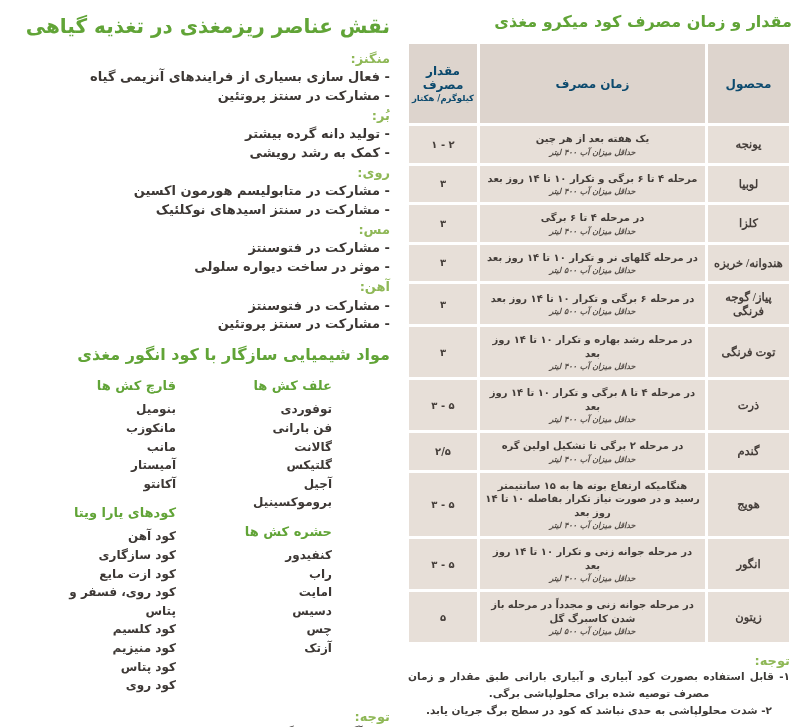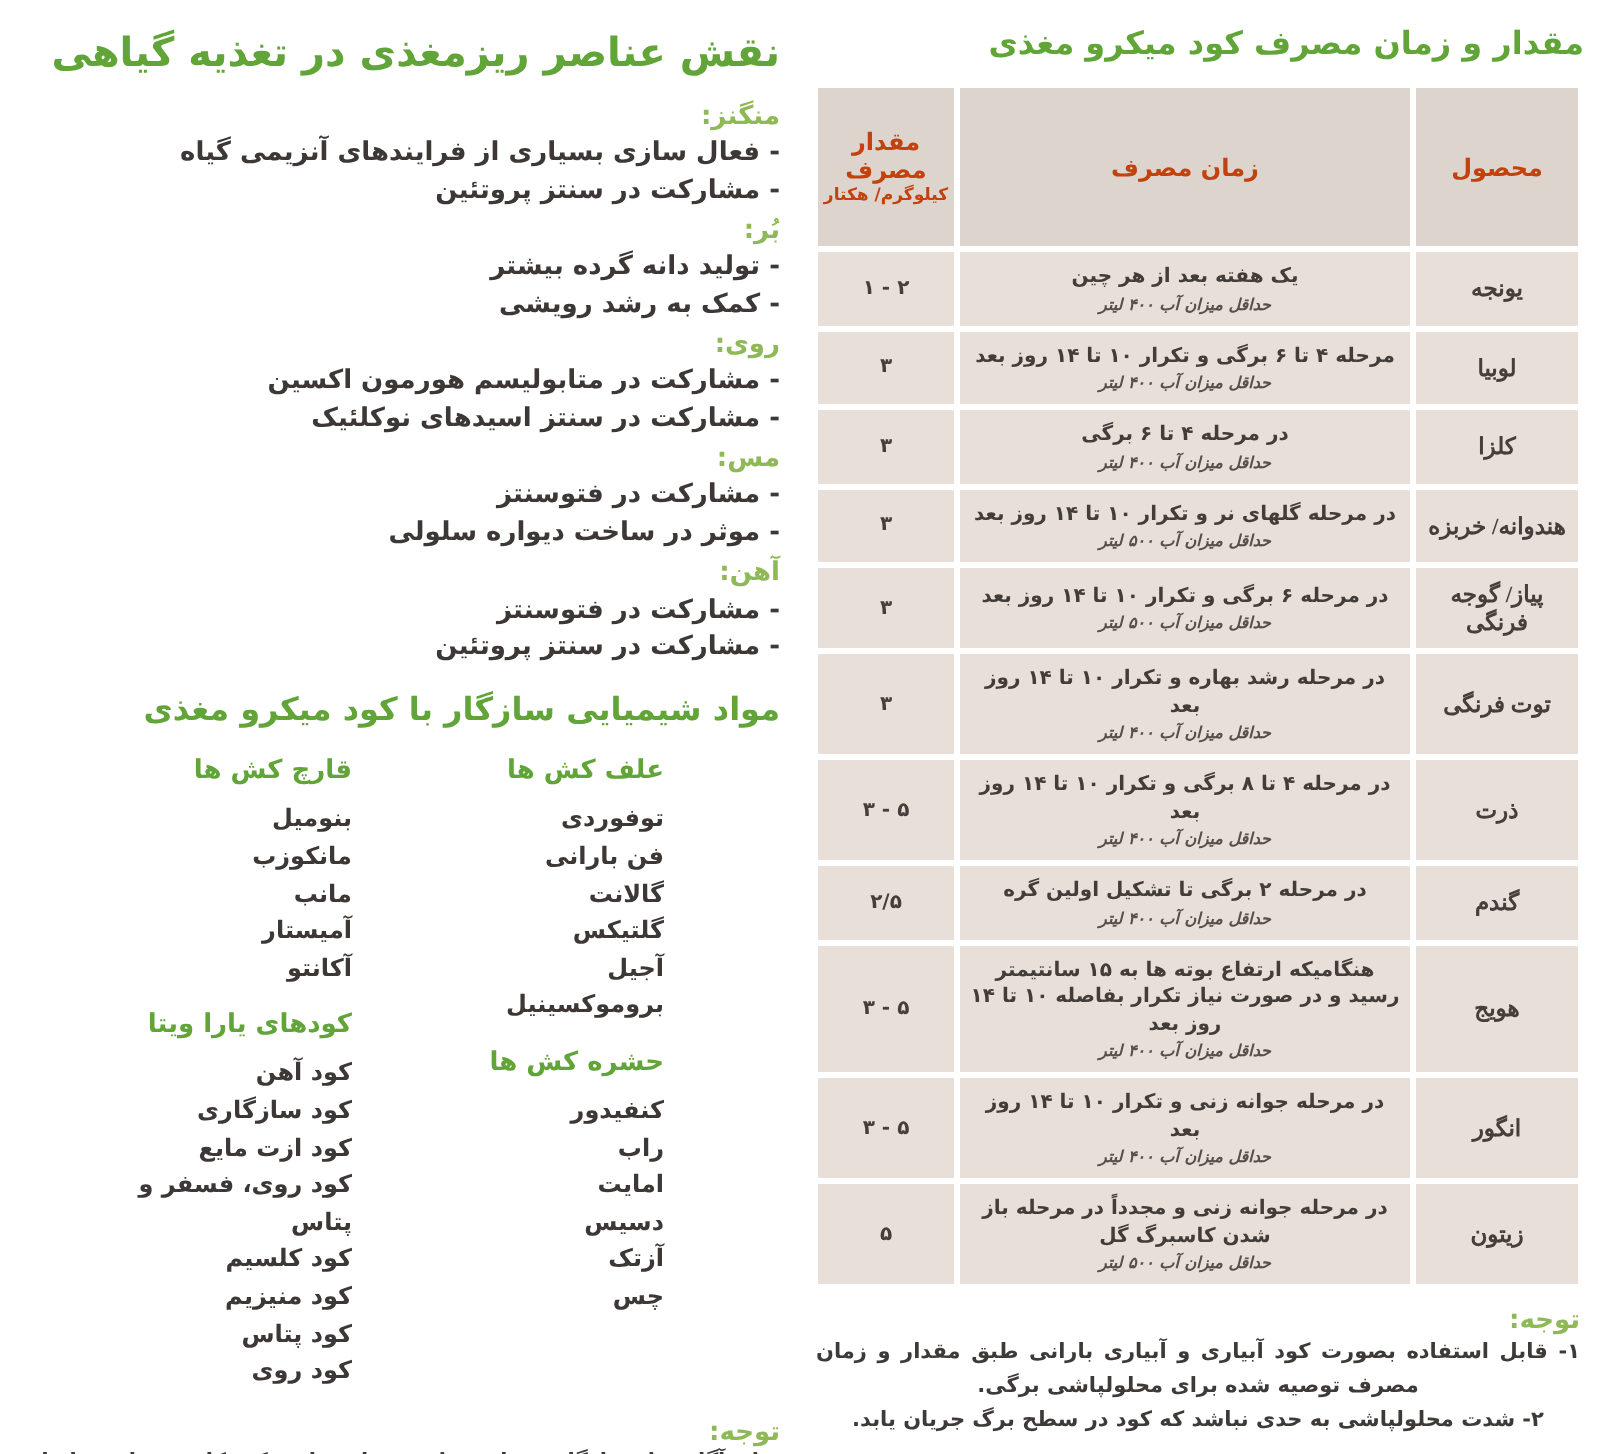--- a/index.html
+++ b/index.html
@@ -21,21 +21,21 @@
   .page{display:flex;width:800px;height:727px;}
 
   
   .pane-right{width:400px;padding:12px 8px 0 6px;}
   .pane-right .main-title{
     font-size:16px;font-weight:bold;color:var(--green-dark);
     text-align:right;margin-bottom:10px;
   }
   table.dose{width:100%;border-collapse:separate;border-spacing:3px;}
   table.dose th{
-    background:var(--head-bg);font-size:12px;font-weight:bold;color:#c2410c;
+    background:var(--head-bg);font-size:12px;font-weight:bold;color:#0c4a6e;
     text-align:center;vertical-align:middle;height:52px;padding:20px 2px;
   }
   th .h-sub{font-size:8.5px;font-weight:bold;display:block;margin-top:1px;}
   table.dose td{
     background:var(--cell-bg);text-align:center;vertical-align:middle;
     padding:6px 4px;height:36px;
   }
   td.c-prod{font-size:11.5px;font-weight:bold;color:#453e3a;width:81px;font-family:Liberation Serif, serif;}
   td.c-amt{font-size:10px;font-weight:bold;color:#453e3a;width:68px;}
   .t-main{font-size:10px;font-weight:bold;color:#433d39;line-height:1.35;}
@@ -233,21 +233,21 @@
     <div class="element-line">- موثر در ساخت دیواره سلولی</div>
   </div>
 
   <div class="element-section">
     <div class="element-label">آهن:</div>
     <div class="element-line">- مشارکت در فتوسنتز</div>
     <div class="element-line">- مشارکت در سنتز پروتئین</div>
   </div>
 </div>
 
-    <div class="compat-title">مواد شیمیایی سازگار با کود میکرو مغذی</div>
+    <div class="compat-title">مواد شیمیایی سازگار با کود انگور مغذی</div>
 
     <div class="lists">
       <div class="col">
         <div class="group">
           <div class="list-heading">علف کش ها</div>
           <div>
 
   <div class="list-item">توفوردی</div>
 
   <div class="list-item">فن بارانی</div>
@@ -265,23 +265,23 @@
           <div class="list-heading">حشره کش ها</div>
           <div>
   <div class="list-item">کنفیدور</div>
 
   <div class="list-item">راب</div>
 
   <div class="list-item">امایت</div>
 
   <div class="list-item">دسیس</div>
 
+  <div class="list-item">چس</div>
+
   <div class="list-item">آزتک</div>
-
-  <div class="list-item">چس</div>
 </div>
         </div>
       </div>
       <div class="col">
         <div class="group">
           <div class="list-heading">قارچ کش ها</div>
           <div>
   <div class="list-item">بنومیل</div>
 
   <div class="list-item">مانکوزب</div>

